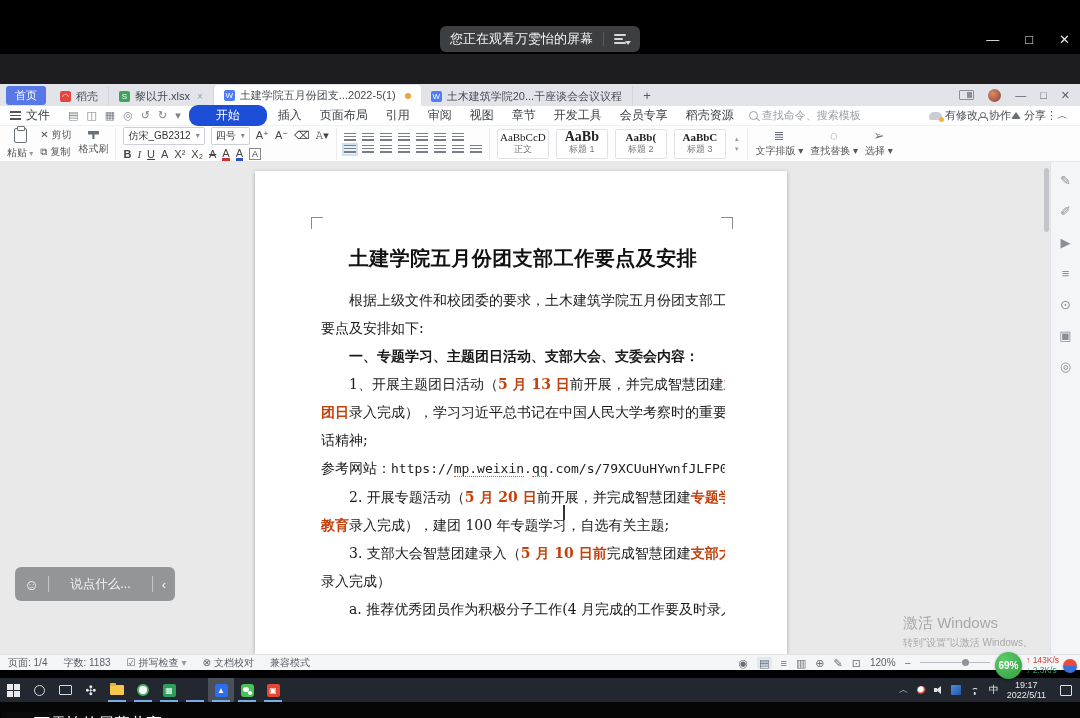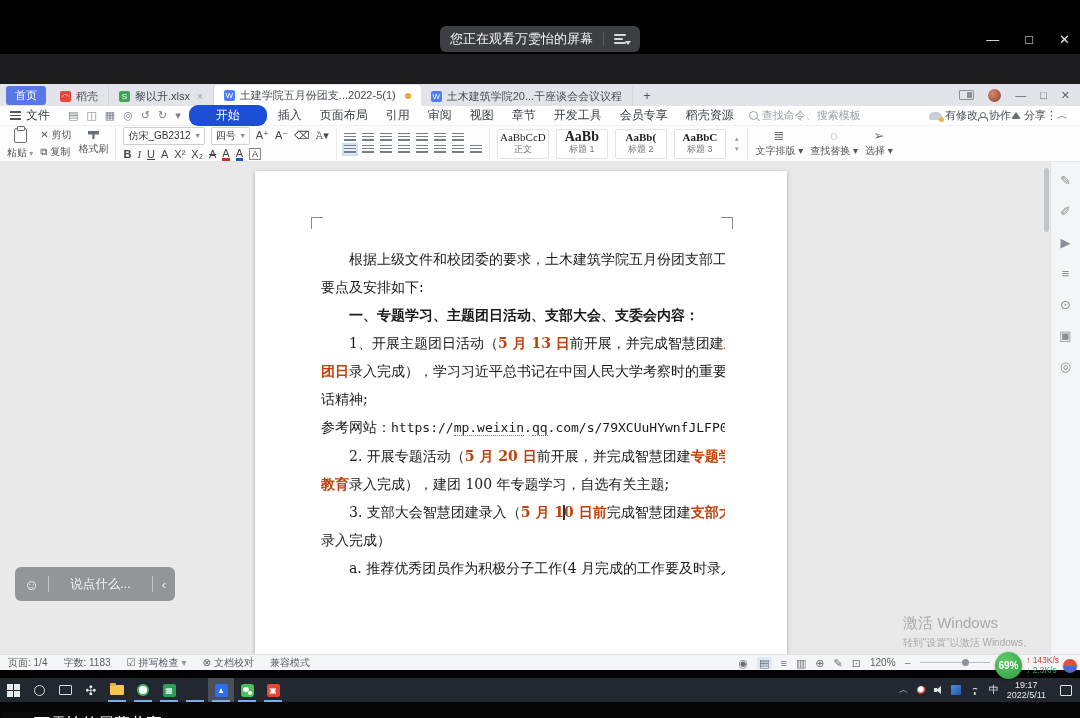--- a/index.html
+++ b/index.html
@@ -429,20 +429,21 @@
           <span class="tic">➢</span>
           <span class="rlab"><span>选择</span> ▾</span>
         </div>
       </div>
     </div>
 
     <div class="docarea">
       <div class="page">
         <span class="cropmark tl"></span>
         <span class="cropmark tr"></span>
+        <h1 class="doctitle">土建学院五月份团支部工作要点及安排</h1>
         <div class="docbody">
             <p class="indent"><span class="seg">根据上级文件和校团委的要求，土木建筑学院五月份团支部工作</span></p>
             <p><span class="seg">要点及安排如下:</span></p>
             <p class="indent b"><span class="seg">一、专题学习、主题团日活动、支部大会、支委会内容：</span></p>
             <p class="indent"><span class="seg">1、开展主题团日活动（</span><span class="seg red b">5 月 13 日</span><span class="seg">前开展，并完成智慧团建</span><span class="seg red b">主题</span></p>
             <p><span class="seg red b">团日</span><span class="seg">录入完成），学习习近平总书记在中国人民大学考察时的重要讲</span></p>
             <p><span class="seg">话精神;</span></p>
             <p><span class="seg">参考网站：</span><span class="seg mono">https://</span><span class="seg u mono">mp.weixin</span><span class="seg mono">.</span><span class="seg u mono">qq</span><span class="seg mono">.com/s/79XCUuHYwnfJLFP0cTwwAg</span></p>
             <p class="indent"><span class="seg">2. 开展专题活动（</span><span class="seg red b">5 月 20 日</span><span class="seg">前开展，并完成智慧团建</span><span class="seg red b">专题学习</span></p>
             <p><span class="seg red b">教育</span><span class="seg">录入完成），建团 100 年专题学习，自选有关主题;</span></p>

